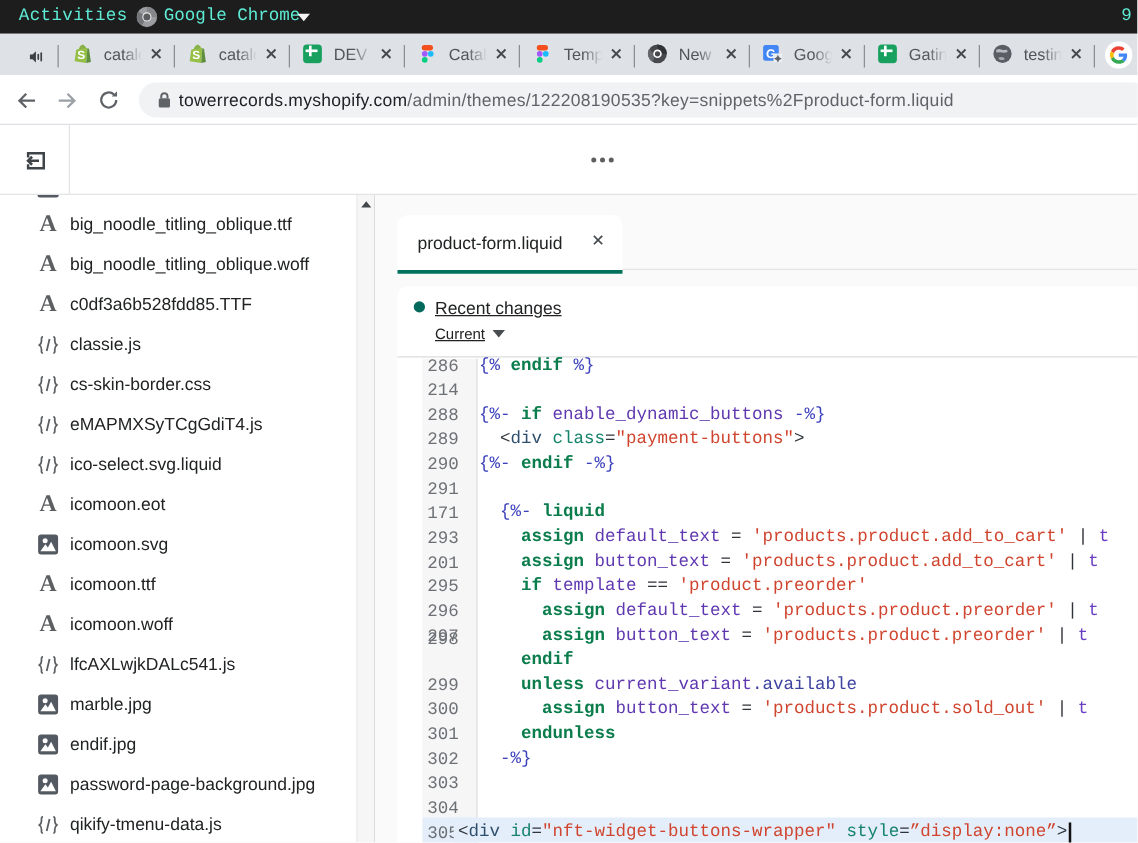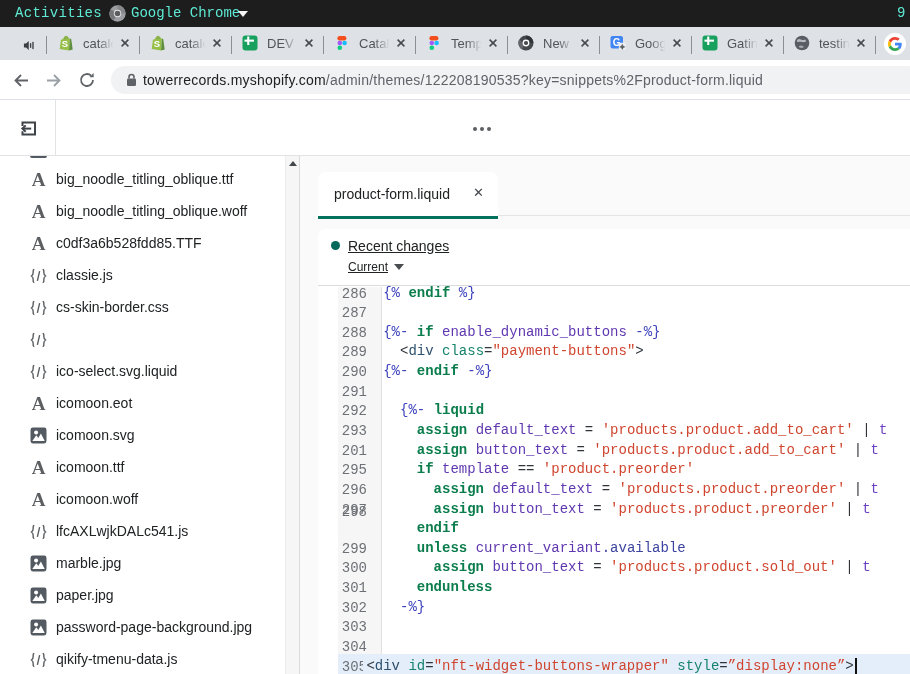--- a/index.html
+++ b/index.html
@@ -311,20 +311,21 @@
    <path d="M10.2 3.4 L7.8 13.6"></path>
  </svg>
         <div class="fnm">cs-skin-border.css</div>
       </div>
       <div class="frow" style="top:168px">
         <svg class="fic" style="top:7px" width="18" height="17" viewBox="0 0 18 17" fill="none" stroke="#5c5f62" stroke-width="1.5">
    <path d="M4.6 1.6 C3 1.6 3.4 3.2 3.4 4.6 C3.4 6.5 3.3 7.3 1.6 8.5 C3.3 9.7 3.4 10.5 3.4 12.4 C3.4 13.8 3 15.4 4.6 15.4"></path>
    <path d="M13.4 1.6 C15 1.6 14.6 3.2 14.6 4.6 C14.6 6.5 14.7 7.3 16.4 8.5 C14.7 9.7 14.6 10.5 14.6 12.4 C14.6 13.8 15 15.4 13.4 15.4"></path>
    <path d="M10.2 3.4 L7.8 13.6"></path>
  </svg>
+        <div class="fnm">eMAPMXSyTCgGdiT4.js</div>
       </div>
       <div class="frow" style="top:200px">
         <svg class="fic" style="top:7px" width="18" height="17" viewBox="0 0 18 17" fill="none" stroke="#5c5f62" stroke-width="1.5">
    <path d="M4.6 1.6 C3 1.6 3.4 3.2 3.4 4.6 C3.4 6.5 3.3 7.3 1.6 8.5 C3.3 9.7 3.4 10.5 3.4 12.4 C3.4 13.8 3 15.4 4.6 15.4"></path>
    <path d="M13.4 1.6 C15 1.6 14.6 3.2 14.6 4.6 C14.6 6.5 14.7 7.3 16.4 8.5 C14.7 9.7 14.6 10.5 14.6 12.4 C14.6 13.8 15 15.4 13.4 15.4"></path>
    <path d="M10.2 3.4 L7.8 13.6"></path>
  </svg>
         <div class="fnm">ico-select.svg.liquid</div>
       </div>
       <div class="frow" style="top:232px">
@@ -362,21 +363,21 @@
  <path d="M2.3 14 L6.3 8.3 L8.3 11 L10.9 6.4 L14.7 14 Z" fill="#fff"></path>
 </svg></div>
         <div class="fnm">marble.jpg</div>
       </div>
       <div class="frow" style="top:424px">
         <div class="fic"><svg width="17" height="17" viewBox="0 0 17 17">
  <rect x="0.5" y="0.5" width="16" height="16" rx="2.4" fill="#545a61"></rect>
  <circle cx="6.1" cy="5.6" r="2" fill="#fff"></circle>
  <path d="M2.3 14 L6.3 8.3 L8.3 11 L10.9 6.4 L14.7 14 Z" fill="#fff"></path>
 </svg></div>
-        <div class="fnm">paper.jpg</div>
+        <div class="fnm">endif.jpg</div>
       </div>
       <div class="frow" style="top:456px">
         <div class="fic"><svg width="17" height="17" viewBox="0 0 17 17">
  <rect x="0.5" y="0.5" width="16" height="16" rx="2.4" fill="#545a61"></rect>
  <circle cx="6.1" cy="5.6" r="2" fill="#fff"></circle>
  <path d="M2.3 14 L6.3 8.3 L8.3 11 L10.9 6.4 L14.7 14 Z" fill="#fff"></path>
 </svg></div>
         <div class="fnm">password-page-background.jpg</div>
       </div>
       <div class="frow" style="top:488px">
@@ -401,26 +402,26 @@
 <div id="tabbarborder"></div>
 <div id="card">
   <div class="dot" style="left:331px;top:241px"></div>
   <div class="rc" style="left:348px;top:238px">Recent changes</div>
   <div class="cur" style="left:348px;top:260px">Current</div>
   <div class="caret" style="left:394px;top:264px"></div>
 </div>
 <div id="codearea">
   <div id="gutter">
       <div class="ln" style="top:-2.40px">286</div>
-      <div class="ln" style="top:17.23px">287</div>
+      <div class="ln" style="top:17.23px">214</div>
       <div class="ln" style="top:36.86px">288</div>
       <div class="ln" style="top:56.49px">289</div>
       <div class="ln" style="top:76.12px">290</div>
       <div class="ln" style="top:95.75px">291</div>
-      <div class="ln" style="top:115.38px">292</div>
+      <div class="ln" style="top:115.38px">171</div>
       <div class="ln" style="top:135.01px">293</div>
       <div class="ln" style="top:154.64px">201</div>
       <div class="ln" style="top:174.27px">295</div>
       <div class="ln" style="top:193.90px">296</div>
       <div class="ln" style="top:213.53px">297</div>
       <div class="ln" style="top:216px">298</div>
       <div class="ln" style="top:252.79px">299</div>
       <div class="ln" style="top:272.42px">300</div>
       <div class="ln" style="top:292.05px">301</div>
       <div class="ln" style="top:311.68px">302</div>

